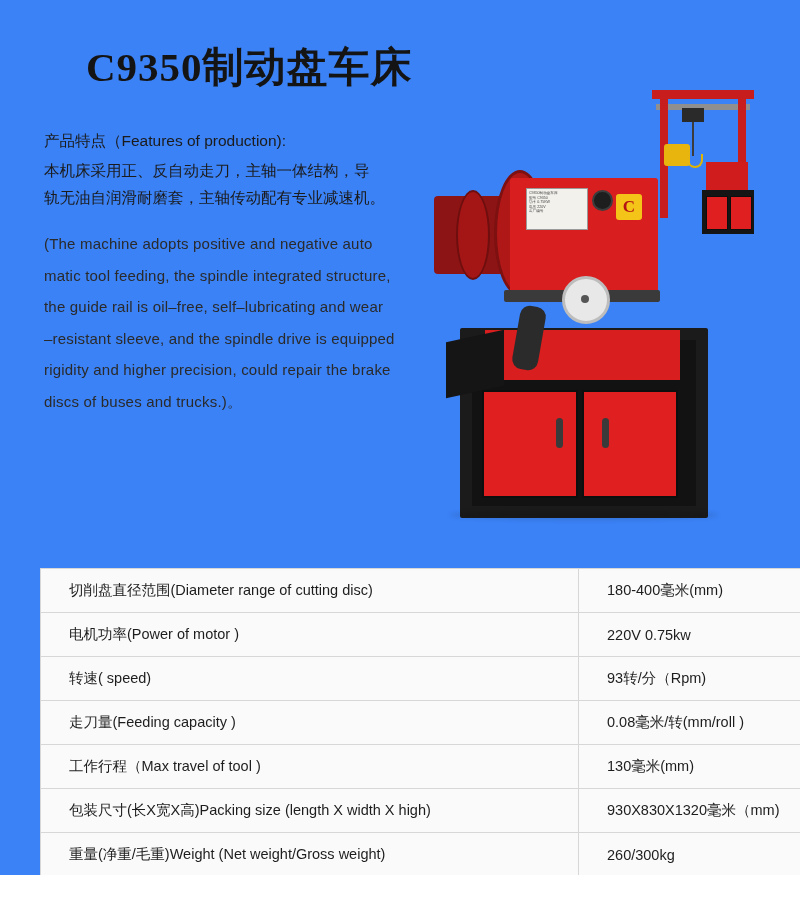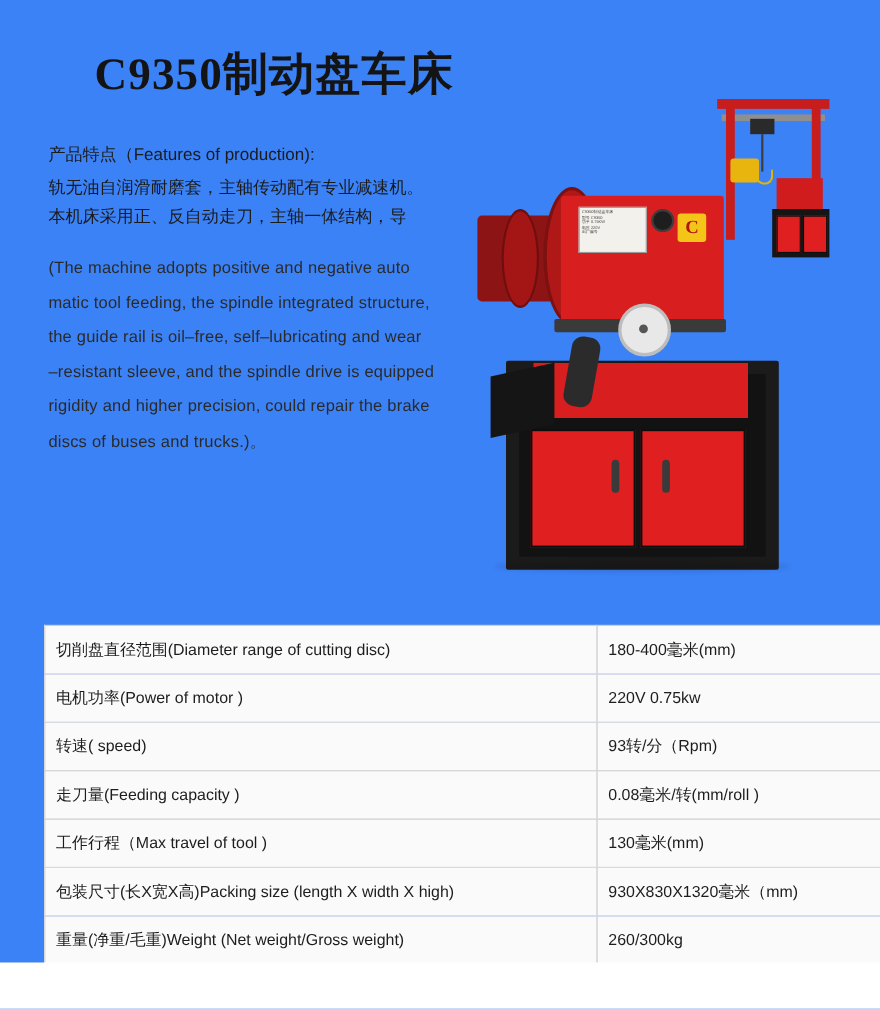--- a/index.html
+++ b/index.html
@@ -360,21 +360,21 @@
     width: 720px;
   }
   table.spec {
     width: 720px;
     border-collapse: collapse;
     table-layout: fixed;
   }
   table.spec td {
     border: 1px solid #d7d7d7;
     height: 43px;
-    padding: 0 10px;
+    padding: 0 28px;
     font-size: 14.5px;
     color: #1d1d1d;
     vertical-align: middle;
     background: #fafafa;
   }
   table.spec td.k { width: 481px; }
   table.spec td.v { width: 237px; }
   
   .footer-band {
     position: absolute;
@@ -388,22 +388,22 @@
 </head>
 <body>
 
 <div class="page">
 
   <div class="title">C9350制动盘车床</div>
 
   <div class="text-col">
     <div class="cn-head">产品特点（Features of production):</div>
     <div class="cn-body">
+      <div>本机床采用正、反自动走刀，主轴一体结构，导</div>
       <div>轨无油自润滑耐磨套，主轴传动配有专业减速机。</div>
-      <div>本机床采用正、反自动走刀，主轴一体结构，导</div>
     </div>
     <div class="en-body">
       <div>(The machine adopts positive and negative auto</div>
       <div>matic tool feeding, the spindle integrated structure,</div>
       <div>the guide rail is oil–free, self–lubricating and wear</div>
       <div>–resistant sleeve, and the spindle drive is equipped</div>
       <div>rigidity and higher precision, could repair the brake</div>
       <div>discs of buses and trucks.)。</div>
     </div>
   </div>

